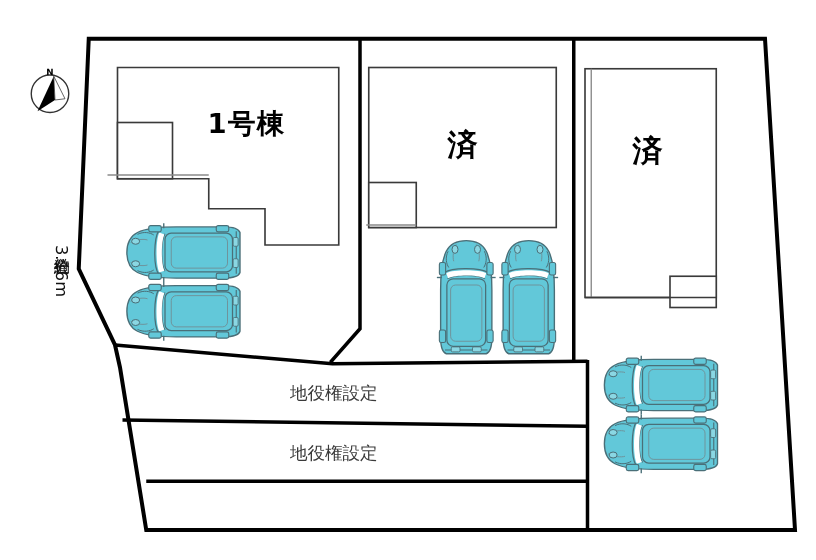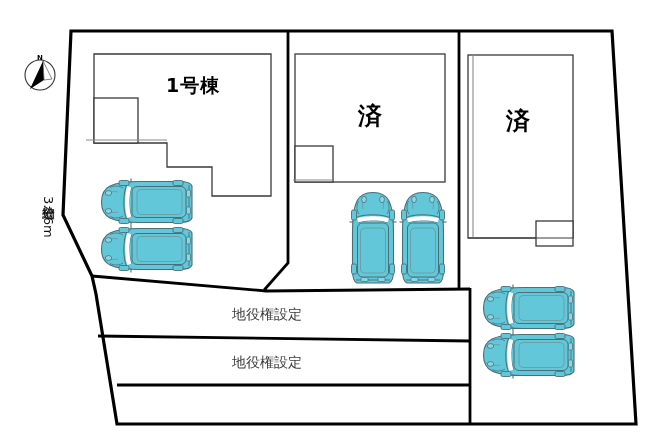--- a/index.html
+++ b/index.html
@@ -9,21 +9,21 @@
   }
   #stage{position:relative;width:653px;height:448px;background:#fff;}
   #plan{position:absolute;left:0;top:0;}
   .lbl{
     position:absolute;
     font-family:"DejaVu Sans","Liberation Sans",sans-serif;
     color:#000;
     white-space:nowrap;
     user-select:none;
   }
-  #lbl-bldg1{left:166px;top:73px;font-size:19px;font-weight:700;letter-spacing:1px;}
+  #lbl-bldg1{left:166px;top:84px;font-size:22px;font-weight:700;letter-spacing:1px;}
   #lbl-sold-mid{left:358px;top:100px;font-size:24px;font-weight:700;}
   #lbl-sold-right{left:506px;top:105px;font-size:24px;font-weight:700;}
   #lbl-ease1{left:232px;top:306px;font-size:14px;color:#3a3a3a;}
   #lbl-ease2{left:232px;top:354px;font-size:14px;color:#3a3a3a;}
   #lbl-road{
     left:39px;top:196px;font-size:13px;color:#111;
     writing-mode:vertical-rl;text-orientation:mixed;letter-spacing:0px;
   }
   #compass-n{left:37px;top:54px;font-size:7px;font-weight:700;}
 </style>

